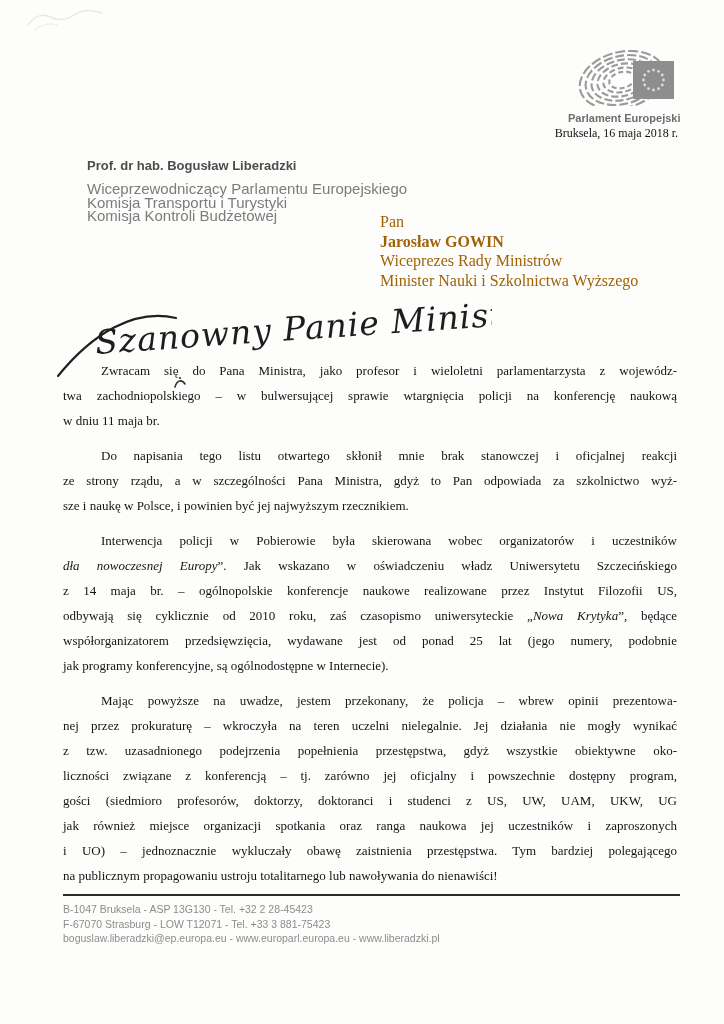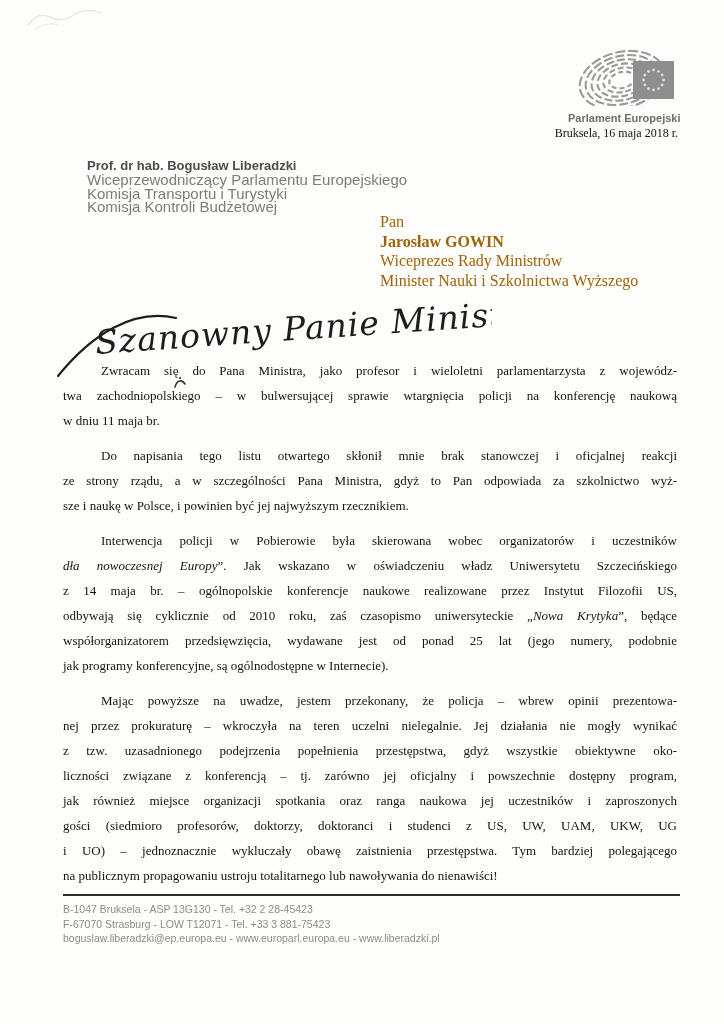--- a/index.html
+++ b/index.html
@@ -18,21 +18,21 @@
     font-weight:bold;font-size:11px;color:#6d6d6d;letter-spacing:0px;
     margin-top:2px;white-space:nowrap;
   }
   .date-line{
     position:absolute;top:126px;right:46px;
     font-size:12px;color:#111;white-space:nowrap;
   }
 
   
   .sender{position:absolute;left:87px;top:158px;font-family:"Liberation Sans","DejaVu Sans",sans-serif;}
-  .sender-name{font-weight:bold;font-size:13px;color:#4d4d4d;white-space:nowrap;}
+  .sender-name{font-weight:bold;font-size:13px;color:#4d4d4d;margin-bottom:9px;white-space:nowrap;}
   .sender-title{font-size:15px;color:#7c7c7c;line-height:13.5px;white-space:nowrap;}
 
   
   .recipient{position:absolute;left:380px;top:212px;font-size:16px;line-height:19.5px;color:#a16207;}
   .recipient .bold{font-weight:bold;}
   .recipient div{white-space:nowrap;}
 
   
   .handwriting{position:absolute;left:52px;top:294px;width:440px;height:90px;}
 
@@ -136,22 +136,22 @@
         <div class="bline"><span>z 14 maja br. – ogólnopolskie konferencje naukowe realizowane przez Instytut Filozofii US,</span></div>
         <div class="bline"><span>odbywają się cyklicznie od 2010 roku, zaś czasopismo uniwersyteckie „</span><span class="it">Nowa Krytyka</span><span>”, będące</span></div>
         <div class="bline"><span>współorganizatorem przedsięwzięcia, wydawane jest od ponad 25 lat (jego numery, podobnie</span></div>
         <div class="bline bline-last"><span>jak programy konferencyjne, są ogólnodostępne w Internecie).</span></div>
       </div>
     <div class="para">
         <div class="bline bline-indent"><span>Mając powyższe na uwadze, jestem przekonany, że policja – wbrew opinii prezentowa-</span></div>
         <div class="bline"><span>nej przez prokuraturę – wkroczyła na teren uczelni nielegalnie. Jej działania nie mogły wynikać</span></div>
         <div class="bline"><span>z tzw. uzasadnionego podejrzenia popełnienia przestępstwa, gdyż wszystkie obiektywne oko-</span></div>
         <div class="bline"><span>liczności związane z konferencją – tj. zarówno jej oficjalny i powszechnie dostępny program,</span></div>
+        <div class="bline"><span>gości (siedmioro profesorów, doktorzy, doktoranci i studenci z US, UW, UAM, UKW, UG</span></div>
         <div class="bline"><span>jak również miejsce organizacji spotkania oraz ranga naukowa jej uczestników i zaproszonych</span></div>
-        <div class="bline"><span>gości (siedmioro profesorów, doktorzy, doktoranci i studenci z US, UW, UAM, UKW, UG</span></div>
         <div class="bline"><span>i UO) – jednoznacznie wykluczały obawę zaistnienia przestępstwa. Tym bardziej polegającego</span></div>
         <div class="bline bline-last"><span>na publicznym propagowaniu ustroju totalitarnego lub nawoływania do nienawiści!</span></div>
       </div>
   </div>
 
   <div class="footer">
     <div class="footer-rule"></div>
     <div class="footer-line">B-1047 Bruksela - ASP 13G130 - Tel. +32 2 28-45423</div>
     <div class="footer-line">F-67070 Strasburg - LOW T12071 - Tel. +33 3 881-75423</div>
     <div class="footer-line">boguslaw.liberadzki@ep.europa.eu - www.europarl.europa.eu - www.liberadzki.pl</div>

